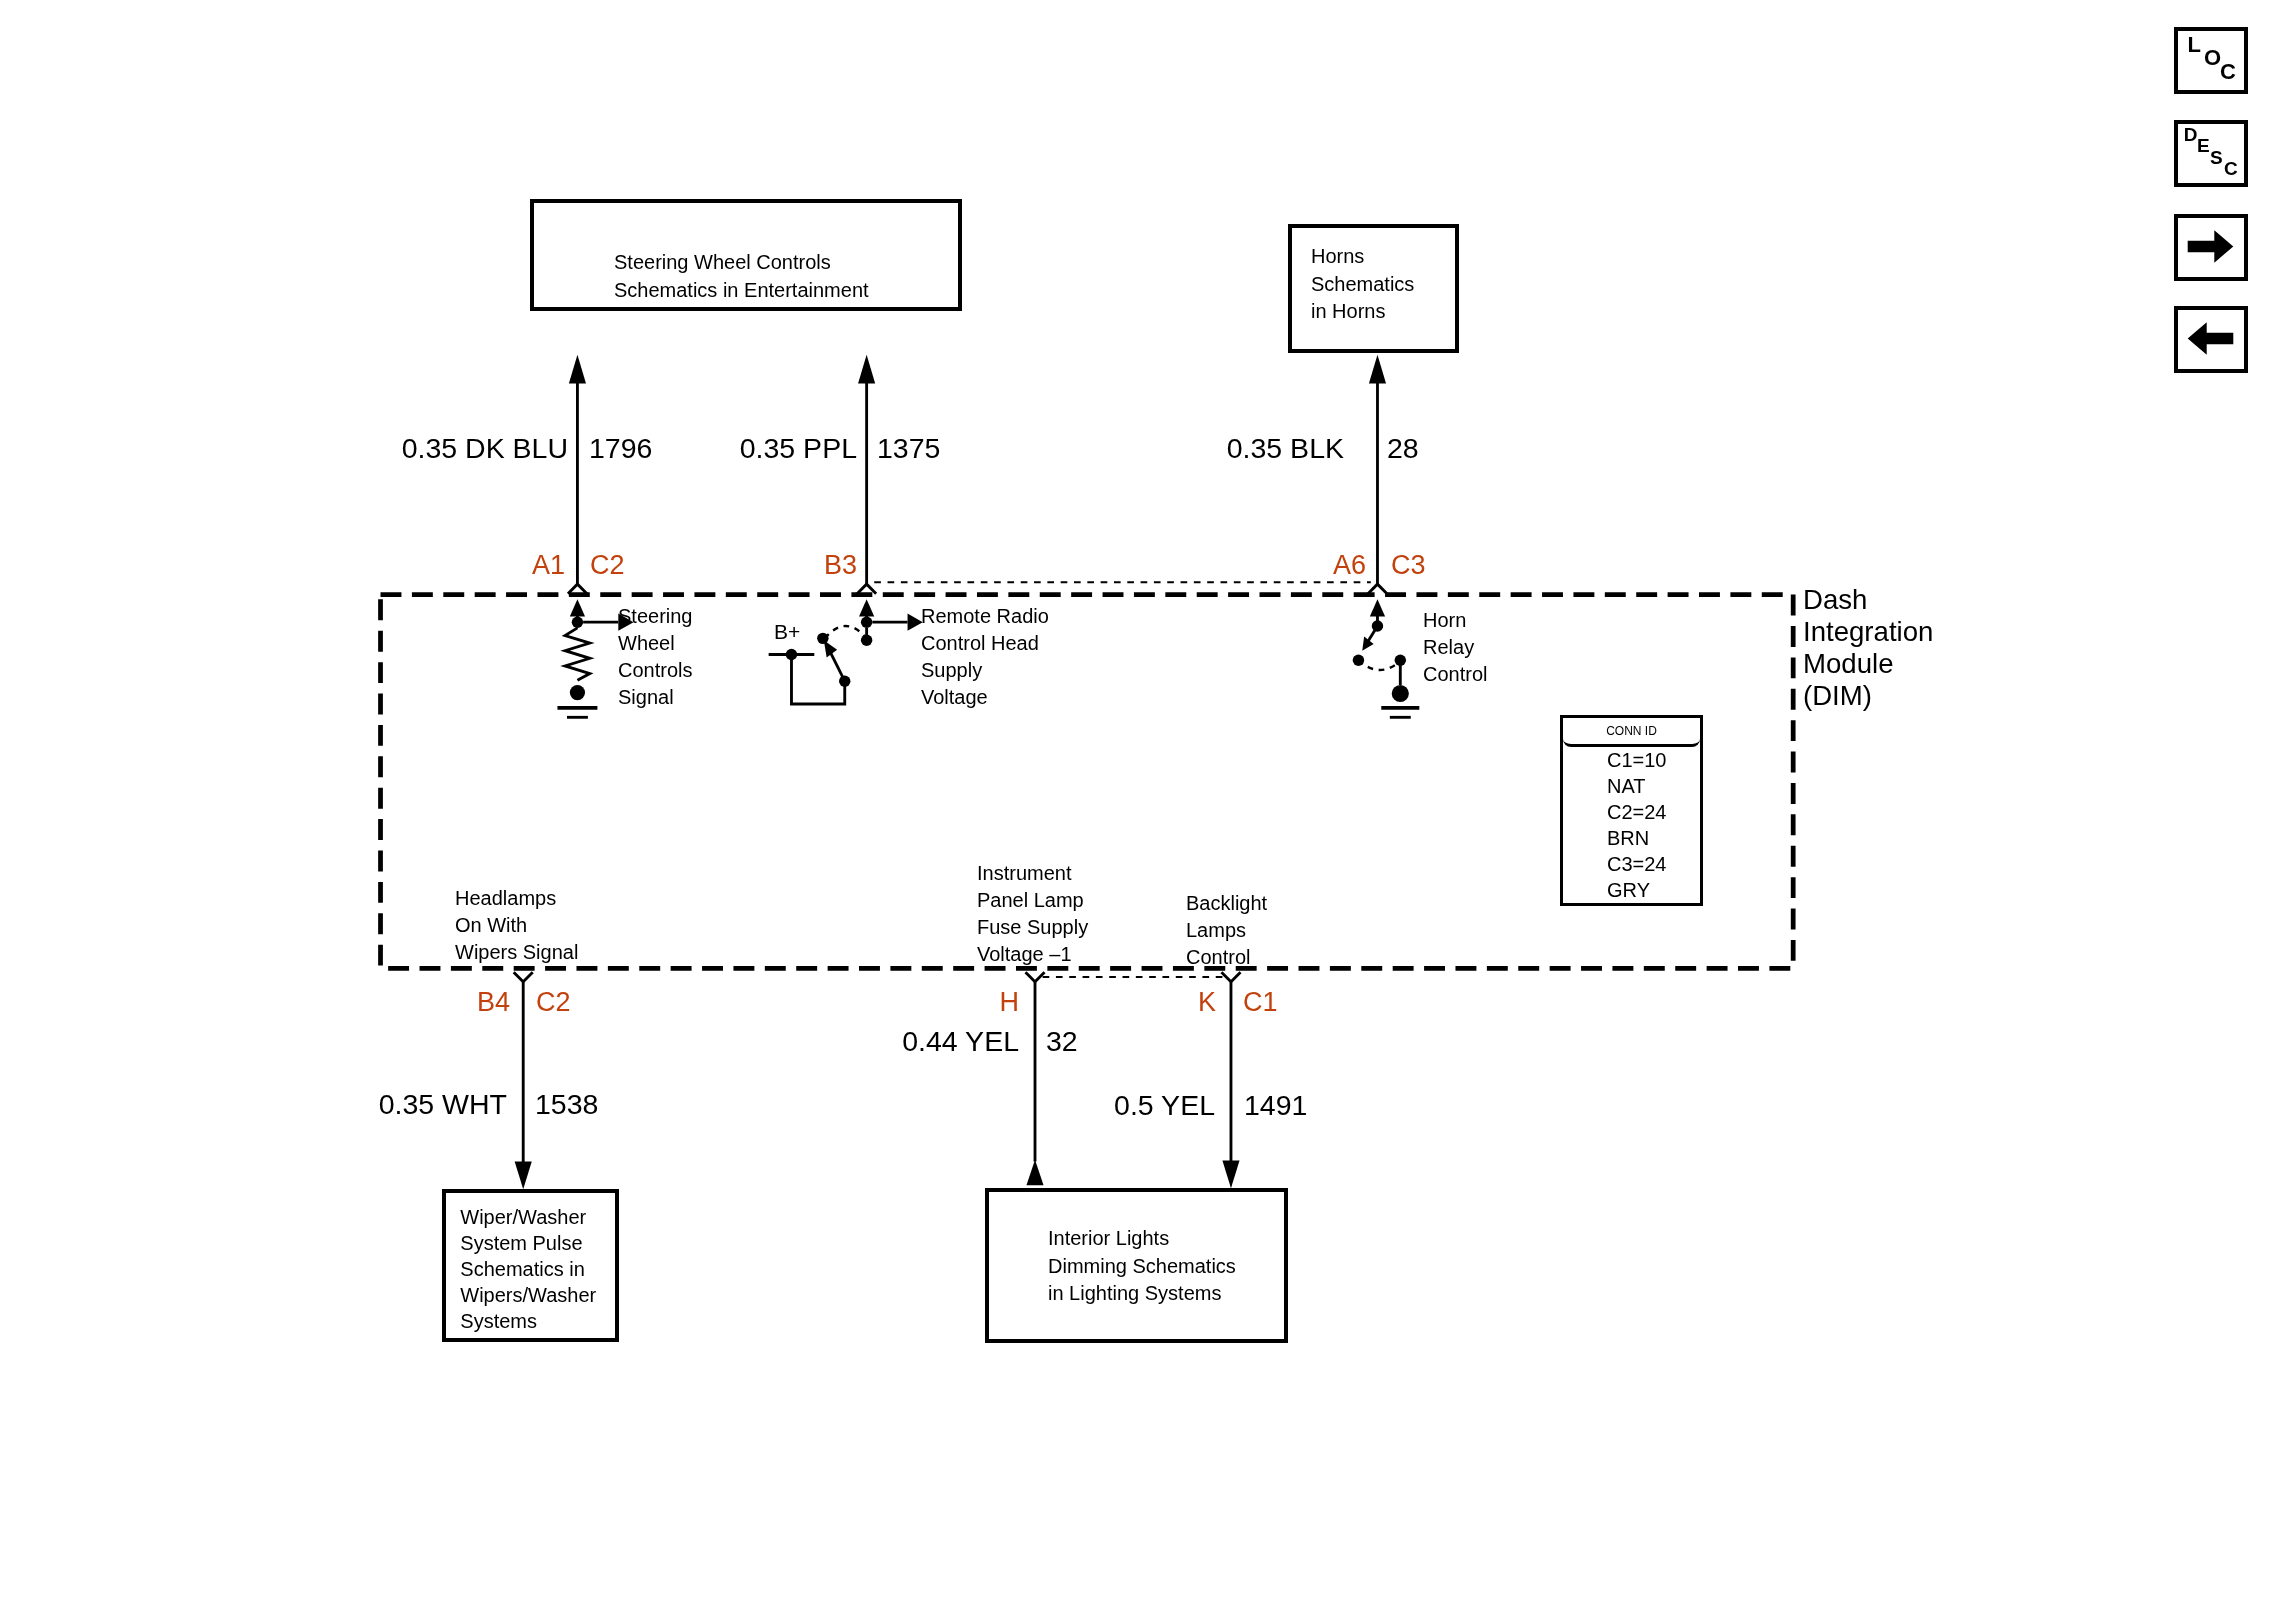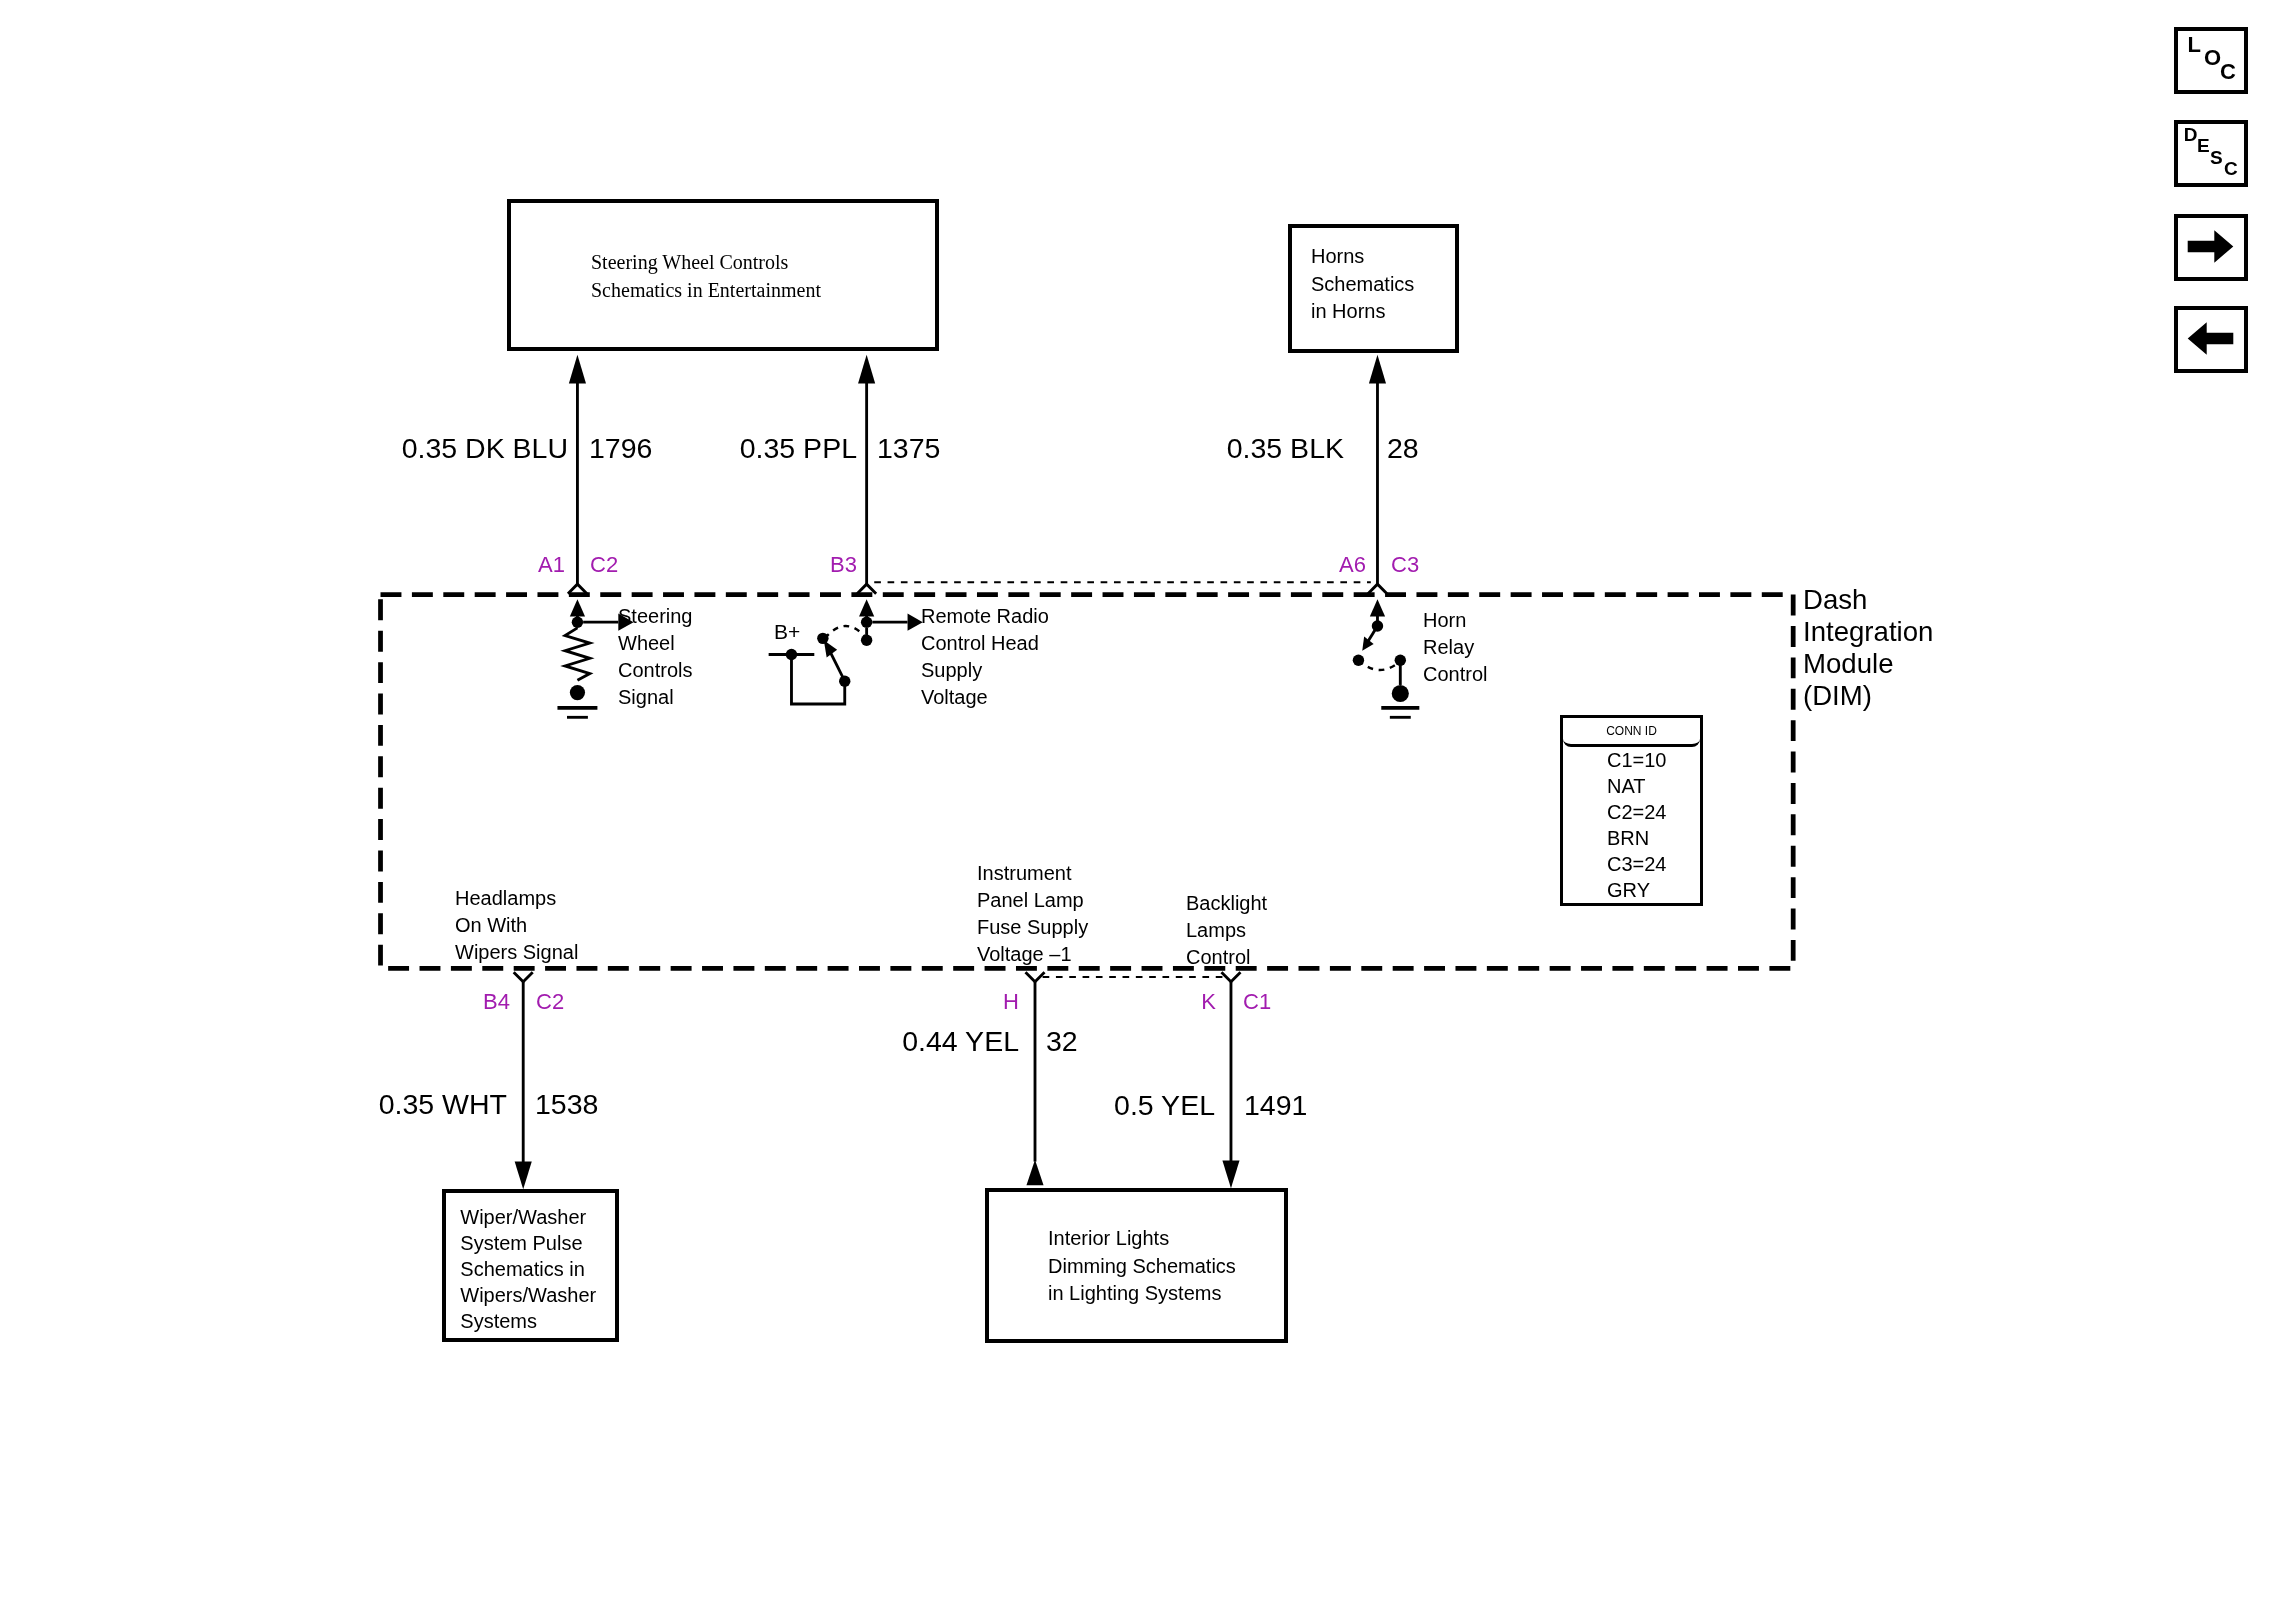--- a/index.html
+++ b/index.html
@@ -2,21 +2,21 @@
 <html style="font-size:15px"><head>
 <meta charset="utf-8">
 <style>
   html,body{margin:0;padding:0;background:#fff;}
   #stage{
     position:relative;width:2285px;height:1603px;background:#fff;
     font-family:"Liberation Sans",sans-serif;color:#000;overflow:hidden;
   }
   .abs{position:absolute;}
   .t{position:absolute;white-space:pre-line;font-size:20px;line-height:27px;color:#000;}
-  .pin{position:absolute;font-size:22px;line-height:32px;color:#a21caf;}
+  .pin{position:absolute;font-size:27px;line-height:32px;color:#c2410c;}
   .ra{text-align:right;width:190px;}
   .rapin{text-align:right;width:95px;}
   .wl{position:absolute;font-size:28.5px;line-height:32px;color:#000;}
   .refbox{position:absolute;border:4.8px solid #000;background:#fff;box-sizing:border-box;}
   .refbox .t{font-size:20px;line-height:27.6px;}
   #conn-box{position:absolute;left:1560px;top:715px;width:143px;border:3.8px solid #000;background:#fff;box-sizing:border-box;}
   #conn-box .hdr{border-bottom:3.8px solid #000;text-align:center;font-size:12px;line-height:26px;font-weight:normal;border-radius:8px;}
   #conn-box .row{font-size:20px;line-height:26px;padding:0 0 0 16px;margin-left:28px;}
   .navbtn{position:absolute;left:2174px;width:74px;height:67px;border:4.8px solid #000;background:#fff;box-sizing:border-box;cursor:pointer;}
   .navbtn span{position:absolute;font-weight:bold;}
@@ -116,21 +116,21 @@
       <circle cx="1428" cy="694" r="6" fill="#000" stroke="none"></circle>
       <path d="M1428,694 Q1450,714 1472,695" stroke-width="2.5" stroke-dasharray="6 6"></path>
       <circle cx="1472" cy="694" r="6" fill="#000" stroke="none"></circle>
       <path d="M1472,694 L1472,720"></path>
       <circle cx="1472" cy="729" r="9" fill="#000" stroke="none"></circle>
       <path d="M1452,744 L1492,744" stroke-width="4"></path>
       <path d="M1461,754 L1483,754"></path>
     </g>
   </svg>
 
-  <div class="refbox" style="left:507px;top:199px;width:432px;height:152px;font-family:Liberation Serif, serif;">
+  <div class="refbox" style="left:530px;top:199px;width:432px;height:112px;">
     <div class="t" style="left:80px;top:46px;">Steering Wheel Controls
 Schematics in Entertainment</div>
   </div>
 
   <div class="refbox" style="left:1288px;top:224px;width:171px;height:129px;">
     <div class="t" style="left:19px;top:15px;">Horns
 Schematics
 in Horns</div>
   </div>
 

